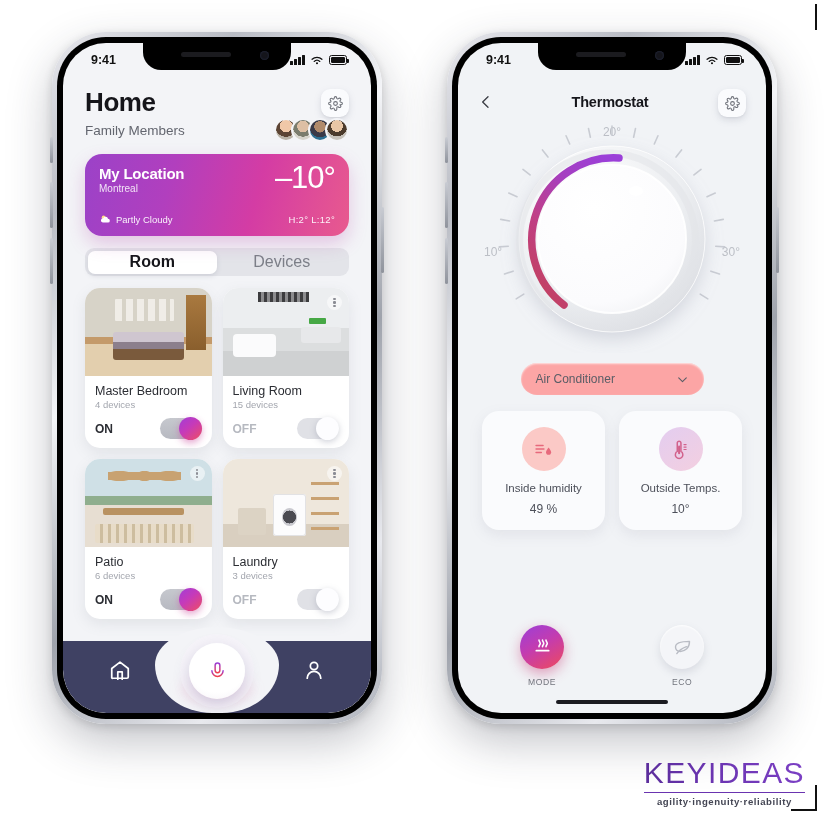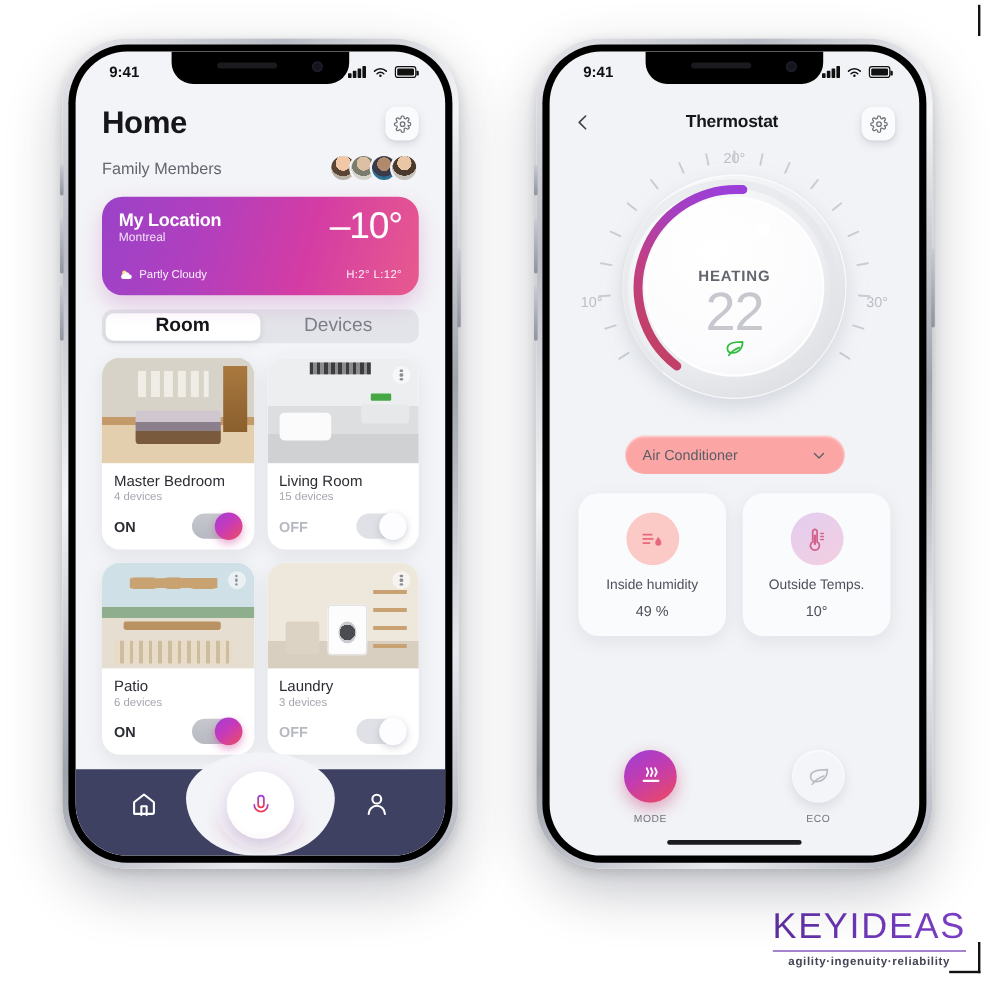--- a/index.html
+++ b/index.html
@@ -97,21 +97,21 @@
     width: 28px; height: 28px; border-radius: 9px;
     background: #fafbfd;
     box-shadow: 0 3px 7px rgba(120,125,145,.22), 0 1px 2px rgba(0,0,0,.05);
     display: flex; align-items: center; justify-content: center;
     margin-top: 2px;
   }
   .gear-btn svg { width: 15px; height: 15px; }
 
   .family-row {
     display: flex; align-items: center; justify-content: space-between;
-    margin-top: 10px;
+    margin-top: 0;
     gap: 23px;
   }
   .family-label { font-size: 13.5px; color: #63666f; }
   .avatars { display: flex; }
   .avatars .av {
     width: 24px; height: 24px; border-radius: 50%;
     border: 2px solid #f3f4f7;
     margin-left: -7px;
     background-size: cover;
   }
@@ -658,30 +658,20 @@
 
               <path d="M 53.9 186.5 A 88 88 0 1 1 165 190" fill="none" stroke="#e2e4e8" stroke-width="7" stroke-linecap="round" opacity=".55"></path>
 
               <path d="M 68 184 A 82 82 0 0 1 123 37" fill="none" stroke="url(#arcgrad)" stroke-width="7.5" stroke-linecap="round"></path>
 
               <circle cx="116" cy="118" r="74" fill="url(#facegrad)"></circle>
               <circle cx="116" cy="118" r="74" fill="none" stroke="#ffffff" stroke-width="2" opacity=".9"></circle>
               <ellipse cx="140" cy="70" rx="7" ry="5" fill="#ffffff" opacity=".85"></ellipse>
             </svg>
 
-            <div class="dial-center">
-              <div class="dial-mode">HEATING</div>
-              <div class="dial-temp">22</div>
-              <div class="dial-leaf">
-                <svg viewBox="0 0 24 24" fill="none" stroke="#2fbd3e" stroke-width="1.8" stroke-linecap="round" stroke-linejoin="round">
-                  <path d="M20 5c0 7.5-5 11.5-10.5 11.5C6 16.5 4 14.5 4 11.5 4 7 8.5 5 20 5z"></path>
-                  <path d="M5.5 19c3-4.5 7-6.5 11-8"></path>
-                </svg>
-              </div>
-            </div>
           </div>
 
           <div class="selector">
             <span>Air Conditioner</span>
             <svg viewBox="0 0 24 24" fill="none" stroke="#5a5d66" stroke-width="2" stroke-linecap="round" stroke-linejoin="round">
               <path d="M5 9l7 7 7-7"></path>
             </svg>
           </div>
 
           <div class="stat-cards">

